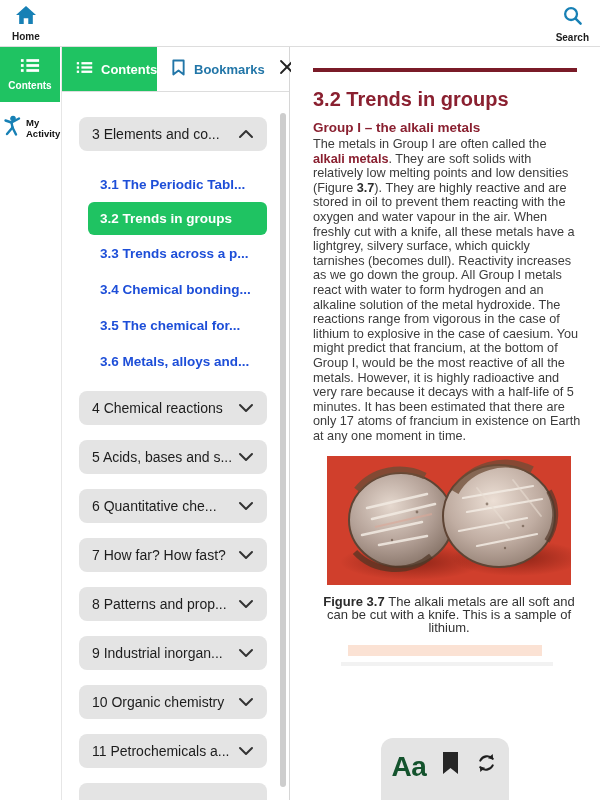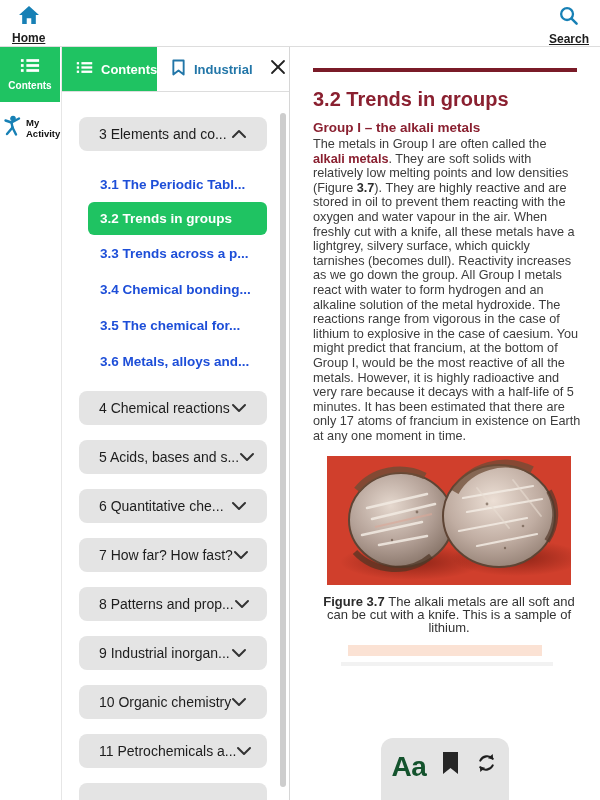--- a/index.html
+++ b/index.html
@@ -5,21 +5,21 @@
   * { margin:0; padding:0; box-sizing:border-box; }
   html,body { width:600px; height:800px; overflow:hidden; background:#fff;
     font-family:"Liberation Sans", sans-serif; }
   .page { position:relative; width:600px; height:800px; background:#fff; }
 
   
   .topbar { position:absolute; left:0; top:0; width:600px; height:47px;
     background:#fff; border-bottom:1px solid #ddd; }
   .topbar .nav-item { position:absolute; top:5px; display:flex; flex-direction:column;
     align-items:center; gap:2px; cursor:pointer; }
-  .topbar .nav-item .lbl { font-size:12px; font-weight:bold; color:#1c1c1c;text-decoration:underline; }
+  .topbar .nav-item .lbl { font-size:10px; font-weight:bold; color:#1c1c1c; }
   .nav-home { left:12px; }
   .nav-search { right:11px; }
 
   
   .rail { position:absolute; left:0; top:47px; width:60px; height:753px; background:#fff; }
   .rail-contents { width:60px; height:55px; background:#1fc362; display:flex;
     flex-direction:column; align-items:center; justify-content:center; gap:3px; }
   .rail-contents .lbl { font-size:10px; font-weight:bold; color:#fff; }
   .rail-activity { margin-top:12px; display:flex; flex-direction:row; align-items:center; gap:2px; }
   .rail-activity .lbl { font-size:9.5px; font-weight:bold; color:#111; }
@@ -31,21 +31,21 @@
     border-bottom:1px solid #ddd; }
   .tab { display:flex; align-items:center; gap:8px; padding:0 14px; font-size:13px;
     font-weight:bold; cursor:pointer; }
   .tab-contents { background:#1fc362; color:#fff; width:95px; }
   .tab-bookmarks { background:#fff; color:#2276a8; }
   .close-btn { margin-left:auto; width:38px; display:flex; align-items:center;
     justify-content:center; cursor:pointer; }
 
   .toc { position:relative; height:708px; overflow:hidden; padding:25px 22px 0 17px; }
   .chapter-pill { height:34px; background:#e4e4e4; border-radius:8px; margin-bottom:15px;
-    display:flex; align-items:center; justify-content:space-between; padding:0 20px;
+    display:flex; align-items:center; justify-content:space-between; padding:0 13px;
     font-size:14px; color:#1d1d1d; cursor:pointer; white-space:nowrap; }
   .chapter-pill.partial { margin-bottom:0; }
   .toc-sublist { margin:12px 0 12px; }
   .toc-subitem { height:36px; display:flex; align-items:center; padding-left:21px;
     font-size:13.5px; font-weight:600; color:#1d4ed8; cursor:pointer; white-space:nowrap; }
   .toc-subitem.active { padding-left:12px; margin-left:9px; height:33px;
     background:#1fc362; border-radius:6px; color:#fff; }
   .panel-scrollbar { position:absolute; right:3px; top:66px; width:6px; height:674px;
     background:#cdcdcd; border-radius:3px; }
 
@@ -144,21 +144,21 @@
             </svg>
         </span>
         <span>Contents</span>
       </div>
       <div class="tab tab-bookmarks">
         <span>
           <svg width="15" height="17" viewBox="0 0 16 18">
               <path d="M2.5 1.5 h11 v15 l-5.5 -4.3 l-5.5 4.3 z" fill="none" stroke="#2276a8" stroke-width="2" stroke-linejoin="round"></path>
             </svg>
         </span>
-        <span>Industrial</span>
+        <span>Bookmarks</span>
       </div>
       <div class="close-btn">
         <span>
           <svg width="16" height="16" viewBox="0 0 16 16">
               <g stroke="#222" stroke-width="1.8" stroke-linecap="round">
                 <line x1="2" y1="2" x2="14" y2="14"></line>
                 <line x1="14" y1="2" x2="2" y2="14"></line>
               </g>
             </svg>
         </span>

